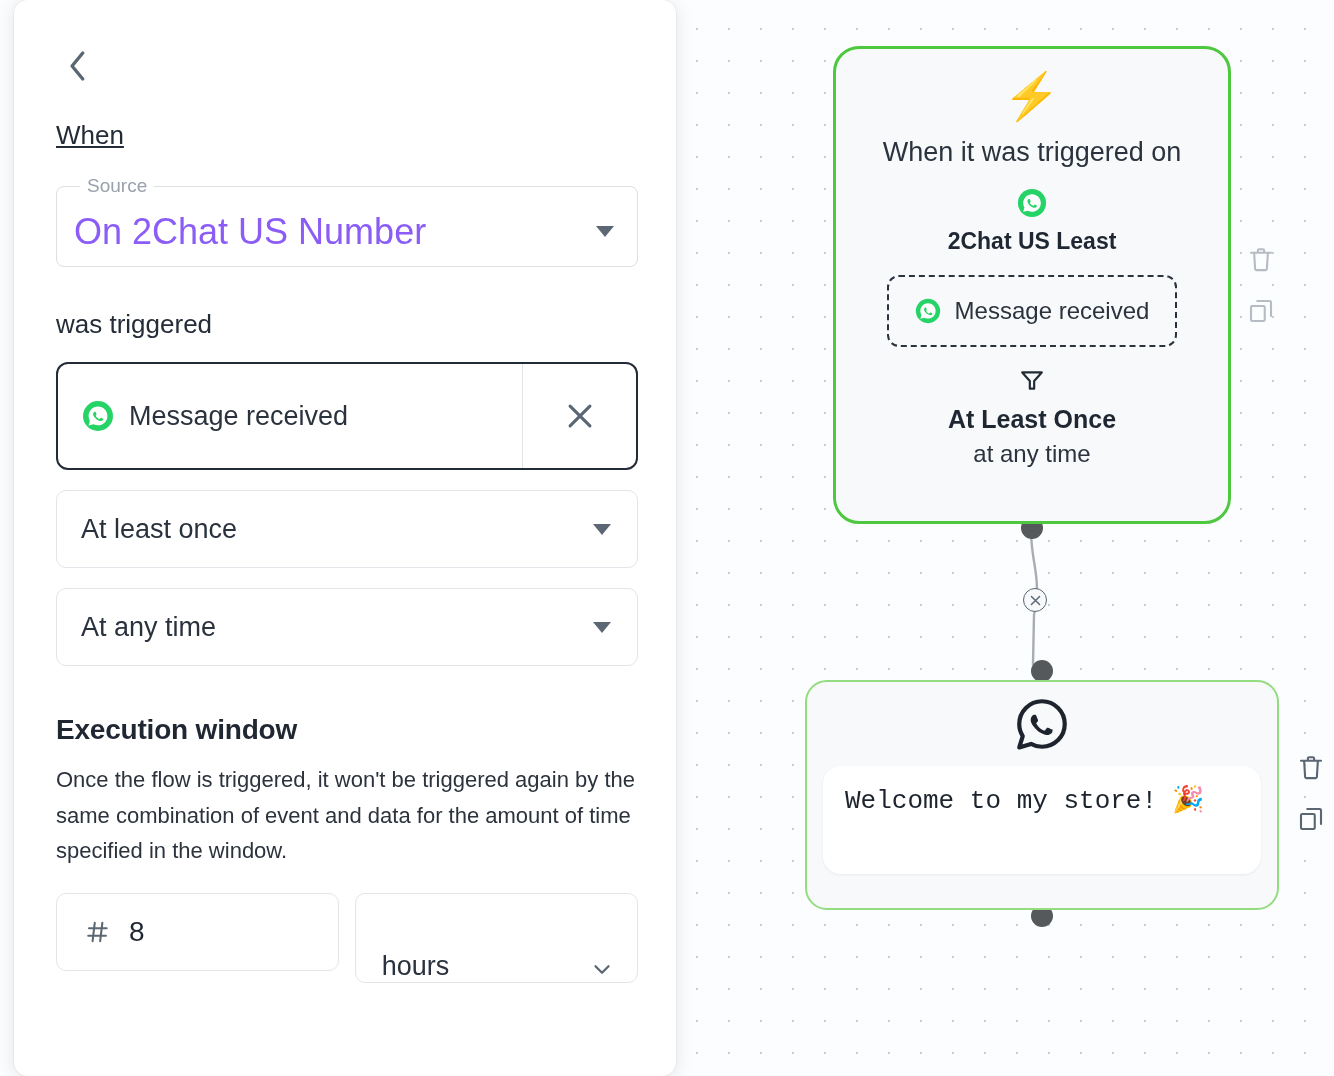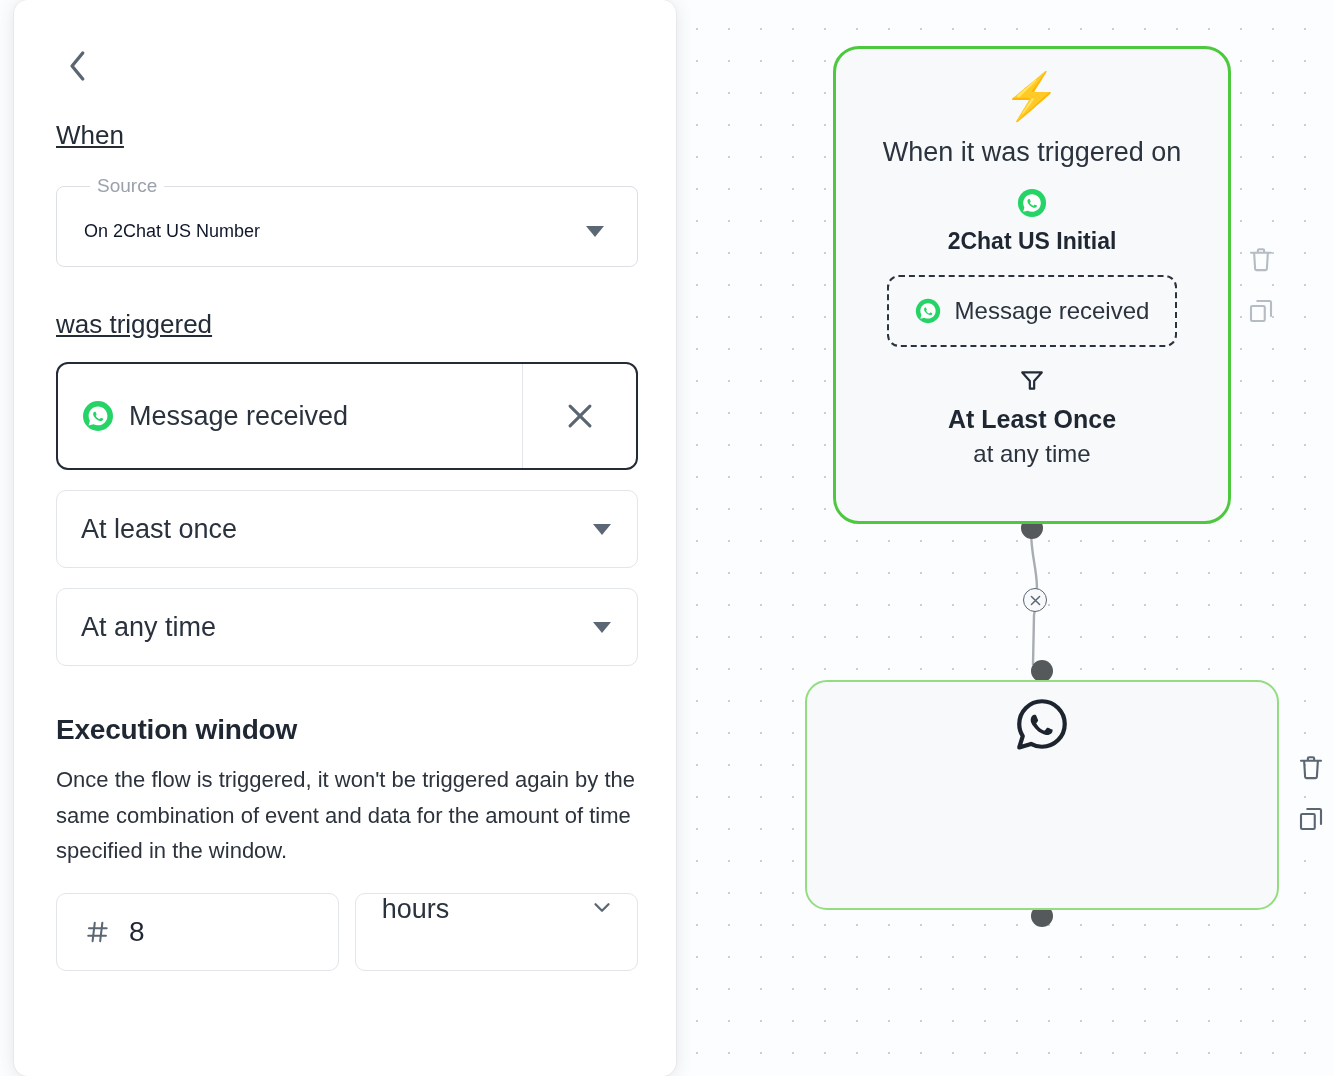--- a/index.html
+++ b/index.html
@@ -35,33 +35,33 @@
   .collapse-btn {
     width: 44px; height: 44px; display: flex; align-items: center; justify-content: center;
     cursor: pointer; margin-right: 12px;
   }
   .collapse-btn svg { display: block; }
 
   .lbl-when {
     font-size: 26px; color: #242c38; margin-top: 32px; font-weight: 400; text-decoration: underline;
   }
   .lbl-wastrig {
-    font-size: 26px; color: #242c38; margin-top: 42px; font-weight: 400; text-decoration: underline;
+    font-size: 26px; color: #242c38; margin-top: 42px; font-weight: 400;
   }
 
   
   .source-wrap { position: relative; margin-top: 24px; }
   fieldset.source {
     border: 1.5px solid #dcdfe4; border-radius: 8px;
-    height: 92px; padding: 0 27px; display: flex; align-items: center;
+    height: 92px; padding: 0 17px; display: flex; align-items: center;
   }
   fieldset.source legend {
     font-size: 19px; color: #9aa1ab; padding: 0 7px; margin-left: 6px;
   }
-  .source-value { font-size: 18px; color: #0f172a; flex: 1; }
+  .source-value { font-size: 36px; color: #8b5cf6; flex: 1; }
   .tri-down {
     width: 0; height: 0; border-left: 9px solid transparent;
     border-right: 9px solid transparent; border-top: 11px solid #5c6776;
     margin-right: 6px;
   }
 
   
   .event-field {
     margin-top: 22px; height: 108px; border: 2.5px solid #232b36; border-radius: 12px;
     display: flex; align-items: stretch; overflow: hidden; background:#fff;
@@ -86,22 +86,22 @@
   .sec-desc {
     font-size: 22px; color: #2c333d; line-height: 1.62; margin-top: 16px; max-width: 600px;
   }
   .win-row { display: flex; gap: 16px; margin-top: 24px; }
   .num-input {
     width: 292px; height: 78px; border: 1.5px solid #e2e5ea; border-radius: 10px;
     display: flex; align-items: center; gap: 18px; padding-left: 28px; background: #fff;
   }
   .num-input .num { font-size: 28px; color: #1f2733; }
   .unit-select {
-    width: 292px; height: 78px; border: 1.5px solid #e2e5ea; border-radius: 10px;
-    display: flex; align-items: flex-start; padding: 0 22px 0 26px; background: #fff; cursor: pointer;
+    width: 292px; height: 90px; border: 1.5px solid #e2e5ea; border-radius: 10px;
+    display: flex; align-items: flex-end; padding: 0 22px 0 26px; background: #fff; cursor: pointer;
   }
   .unit-select .val { flex: 1; font-size: 27px; color: #2a323e; }
 
   
   .node {
     position: absolute; background: #f7f9fa; border-radius: 26px;
   }
   #trigger-node {
     left: 833px; top: 46px; width: 398px; height: 478px;
     border: 3px solid #4ec83e;
@@ -182,21 +182,21 @@
       <div class="bolt">⚡</div>
       <div class="node-head">When it was triggered on</div>
 
       <div class="wa-small">
         <svg width="30" height="30" viewBox="0 0 32 32">
           <circle cx="16" cy="16" r="15" fill="#25D366"></circle>
           <path d="M16 6.6c-5.2 0-9.4 4.2-9.4 9.4 0 1.7.45 3.3 1.25 4.7L6.6 25.4l4.9-1.2a9.4 9.4 0 0 0 4.5 1.15c5.2 0 9.4-4.2 9.4-9.4S21.2 6.6 16 6.6z" fill="#fff"></path>
           <path d="M20.9 18.6c-.25-.13-1.5-.74-1.73-.82-.23-.09-.4-.13-.57.13-.17.25-.65.82-.8.99-.15.17-.29.19-.55.06-.25-.13-1.07-.39-2.04-1.25-.75-.67-1.26-1.5-1.41-1.75-.15-.26-.02-.4.11-.52.12-.12.25-.3.38-.45.12-.15.17-.26.25-.43.08-.17.04-.32-.02-.45-.06-.13-.57-1.37-.78-1.88-.2-.49-.41-.42-.57-.43h-.48c-.17 0-.43.06-.66.32-.23.25-.86.84-.86 2.05s.88 2.38 1.01 2.54c.13.17 1.74 2.66 4.22 3.73.59.25 1.05.4 1.41.52.59.19 1.13.16 1.56.1.48-.07 1.5-.61 1.71-1.2.21-.59.21-1.1.15-1.2-.06-.11-.23-.17-.48-.3z" fill="#25D366"></path>
         </svg>
       </div>
-      <div class="node-sub">2Chat US Initial</div>
+      <div class="node-sub">2Chat US Least</div>
 
       <div class="dashed-chip">
         <span>
           <svg width="26" height="26" viewBox="0 0 32 32" style="display:block">
             <circle cx="16" cy="16" r="15" fill="#25D366"></circle>
             <path d="M16 6.6c-5.2 0-9.4 4.2-9.4 9.4 0 1.7.45 3.3 1.25 4.7L6.6 25.4l4.9-1.2a9.4 9.4 0 0 0 4.5 1.15c5.2 0 9.4-4.2 9.4-9.4S21.2 6.6 16 6.6z" fill="#fff"></path>
             <path d="M20.9 18.6c-.25-.13-1.5-.74-1.73-.82-.23-.09-.4-.13-.57.13-.17.25-.65.82-.8.99-.15.17-.29.19-.55.06-.25-.13-1.07-.39-2.04-1.25-.75-.67-1.26-1.5-1.41-1.75-.15-.26-.02-.4.11-.52.12-.12.25-.3.38-.45.12-.15.17-.26.25-.43.08-.17.04-.32-.02-.45-.06-.13-.57-1.37-.78-1.88-.2-.49-.41-.42-.57-.43h-.48c-.17 0-.43.06-.66.32-.23.25-.86.84-.86 2.05s.88 2.38 1.01 2.54c.13.17 1.74 2.66 4.22 3.73.59.25 1.05.4 1.41.52.59.19 1.13.16 1.56.1.48-.07 1.5-.61 1.71-1.2.21-.59.21-1.1.15-1.2-.06-.11-.23-.17-.48-.3z" fill="#25D366"></path>
           </svg>
         </span>
         <span class="t">Message received</span>
@@ -220,20 +220,23 @@
         <path d="M5 8 H14 A1 1 0 0 1 15 9 V19 A1 1 0 0 1 14 20 H5 A1 1 0 0 1 4 19 V9 A1 1 0 0 1 5 8 Z" fill="none" stroke="#b6bcc4" stroke-width="1.7" stroke-linejoin="round"></path>
       </svg>
     </div>
 
     <div class="node" id="message-node">
       <div class="wa-dark">
         <svg width="56" height="56" viewBox="0 0 32 32">
           <path d="M16 3C8.8 3 3 8.8 3 16c0 2.5.7 4.9 2 6.9L3 29.4l6.7-2a12.9 12.9 0 0 0 6.3 1.6C23.2 29 29 23.2 29 16S23.2 3 16 3z" fill="none" stroke="#1d242e" stroke-width="2.4" stroke-linejoin="round"></path>
           <path d="M21.6 19.2c-.3-.16-1.85-.92-2.14-1.02-.29-.11-.5-.16-.71.16-.21.32-.81 1.02-.99 1.23-.18.21-.37.24-.68.08-.31-.16-1.33-.49-2.53-1.56-.94-.83-1.57-1.86-1.75-2.17-.18-.32-.02-.49.14-.65.15-.15.31-.37.47-.56.15-.19.21-.32.31-.53.1-.21.05-.4-.02-.56-.08-.16-.71-1.71-.97-2.34-.25-.61-.51-.53-.71-.54l-.6-.01c-.21 0-.54.08-.82.4-.28.32-1.07 1.05-1.07 2.55s1.1 2.96 1.25 3.16c.16.21 2.16 3.3 5.24 4.63.73.32 1.3.5 1.75.64.73.23 1.4.2 1.93.12.59-.09 1.85-.76 2.11-1.49.26-.73.26-1.36.19-1.49-.08-.13-.29-.21-.6-.37z" fill="#1d242e"></path>
         </svg>
+      </div>
+      <div class="bubble">
+        <div class="txt">Welcome to my store! 🎉</div>
       </div>
     </div>
 
     <div class="node-tools" id="tools-message">
       <svg class="tool-btn" viewBox="0 0 24 24">
         <path d="M4 7 H20 M9.5 7 V5.2 A1 1 0 0 1 10.5 4.2 H13.5 A1 1 0 0 1 14.5 5.2 V7 M6.5 7 L7.3 20 A1 1 0 0 0 8.3 20.9 H15.7 A1 1 0 0 0 16.7 20 L17.5 7" fill="none" stroke="#5b6673" stroke-width="1.7" stroke-linecap="round" stroke-linejoin="round"></path>
       </svg>
       <svg class="tool-btn" viewBox="0 0 24 24">
         <path d="M9 4 H19 A1 1 0 0 1 20 5 V16" fill="none" stroke="#5b6673" stroke-width="1.7" stroke-linecap="round" stroke-linejoin="round"></path>
         <path d="M5 8 H14 A1 1 0 0 1 15 9 V19 A1 1 0 0 1 14 20 H5 A1 1 0 0 1 4 19 V9 A1 1 0 0 1 5 8 Z" fill="none" stroke="#5b6673" stroke-width="1.7" stroke-linejoin="round"></path>

